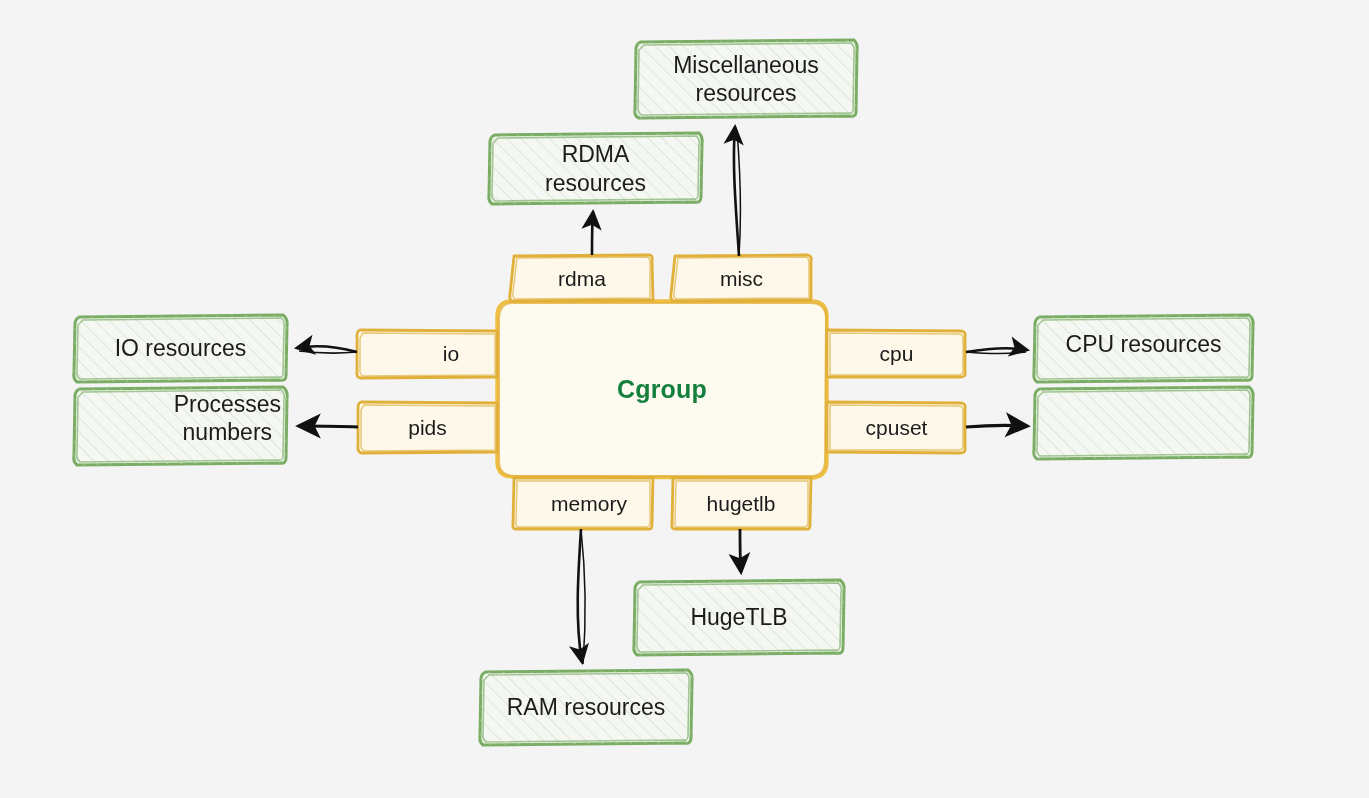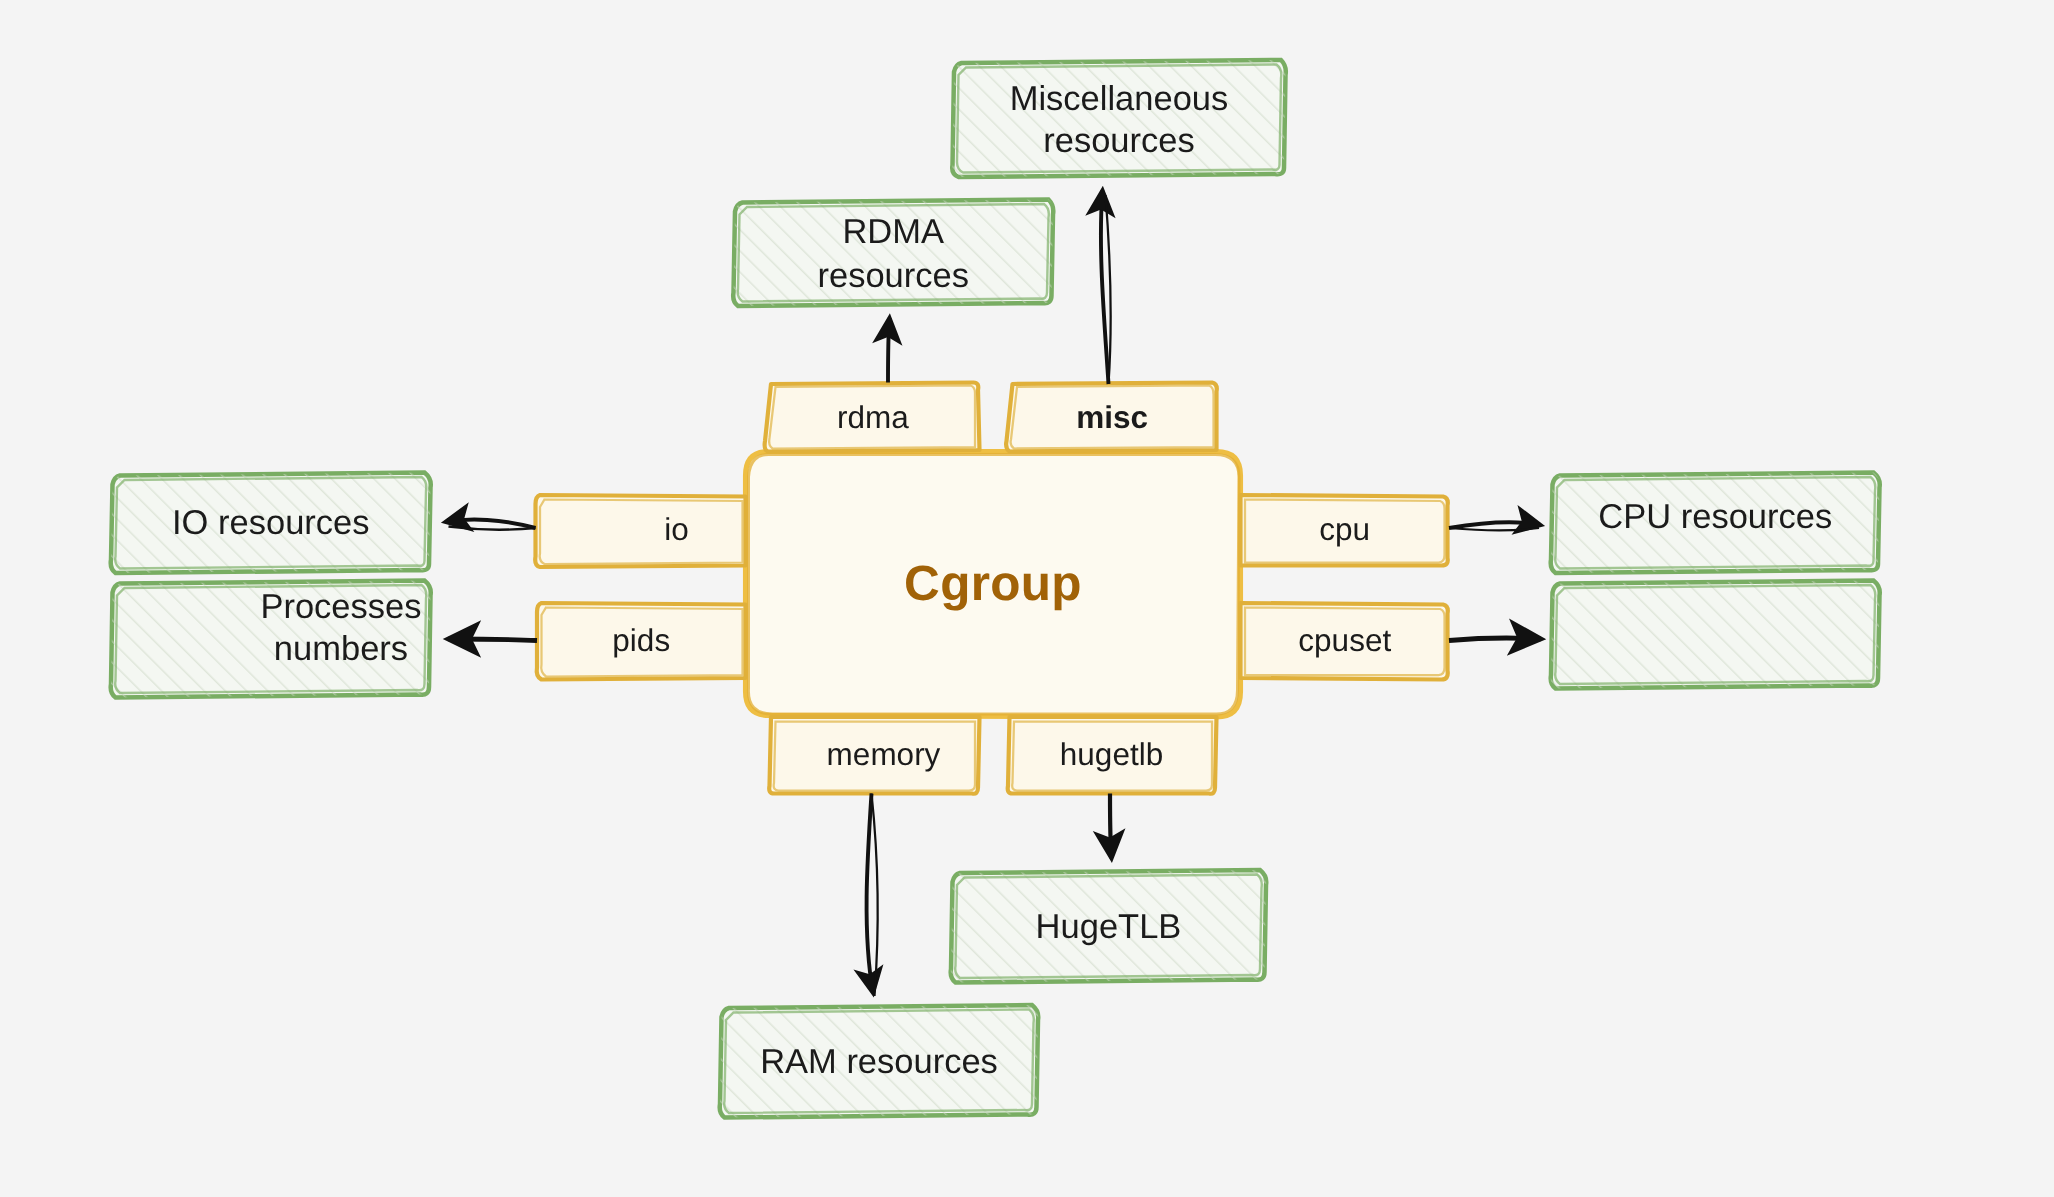--- a/index.html
+++ b/index.html
@@ -55,23 +55,23 @@
   
   .center-label {
     position: absolute;
     left: 497px;
     top: 300px;
     width: 330px;
     height: 178px;
     display: flex;
     align-items: center;
     justify-content: center;
-    font-size: 33px;
+    font-size: 25px;
     font-weight: bold;
-    color: #a16207;
+    color: #15803d;
     z-index: 3;
     letter-spacing: 0.2px;
   }
 </style>
 </head>
 <body>
 
 <svg id="canvas" viewBox="0 0 1369 798" xmlns="http://www.w3.org/2000/svg">
   <defs>
     <pattern id="hatch" width="10" height="10" patternUnits="userSpaceOnUse" patternTransform="rotate(-45)">
@@ -209,21 +209,21 @@
   </g>
 </svg>
 
 <div class="stage">
 
   <div class="center-label">Cgroup</div>
 
   <div class="node controller" style="left:510px; top:256px; width:144px; height:45px;">
     <span class="lbl">rdma</span>
   </div>
-  <div class="node controller" style="left:671px; top:256px; width:141px; height:45px;font-weight:bold;">
+  <div class="node controller" style="left:671px; top:256px; width:141px; height:45px;">
     <span class="lbl">misc</span>
   </div>
   <div class="node controller" style="left:357px; top:331px; width:140px; height:46px;padding-left:48px;">
     <span class="lbl">io</span>
   </div>
   <div class="node controller" style="left:358px; top:403px; width:139px; height:49px;">
     <span class="lbl">pids</span>
   </div>
   <div class="node controller" style="left:827px; top:331px; width:139px; height:46px;">
     <span class="lbl">cpu</span>

